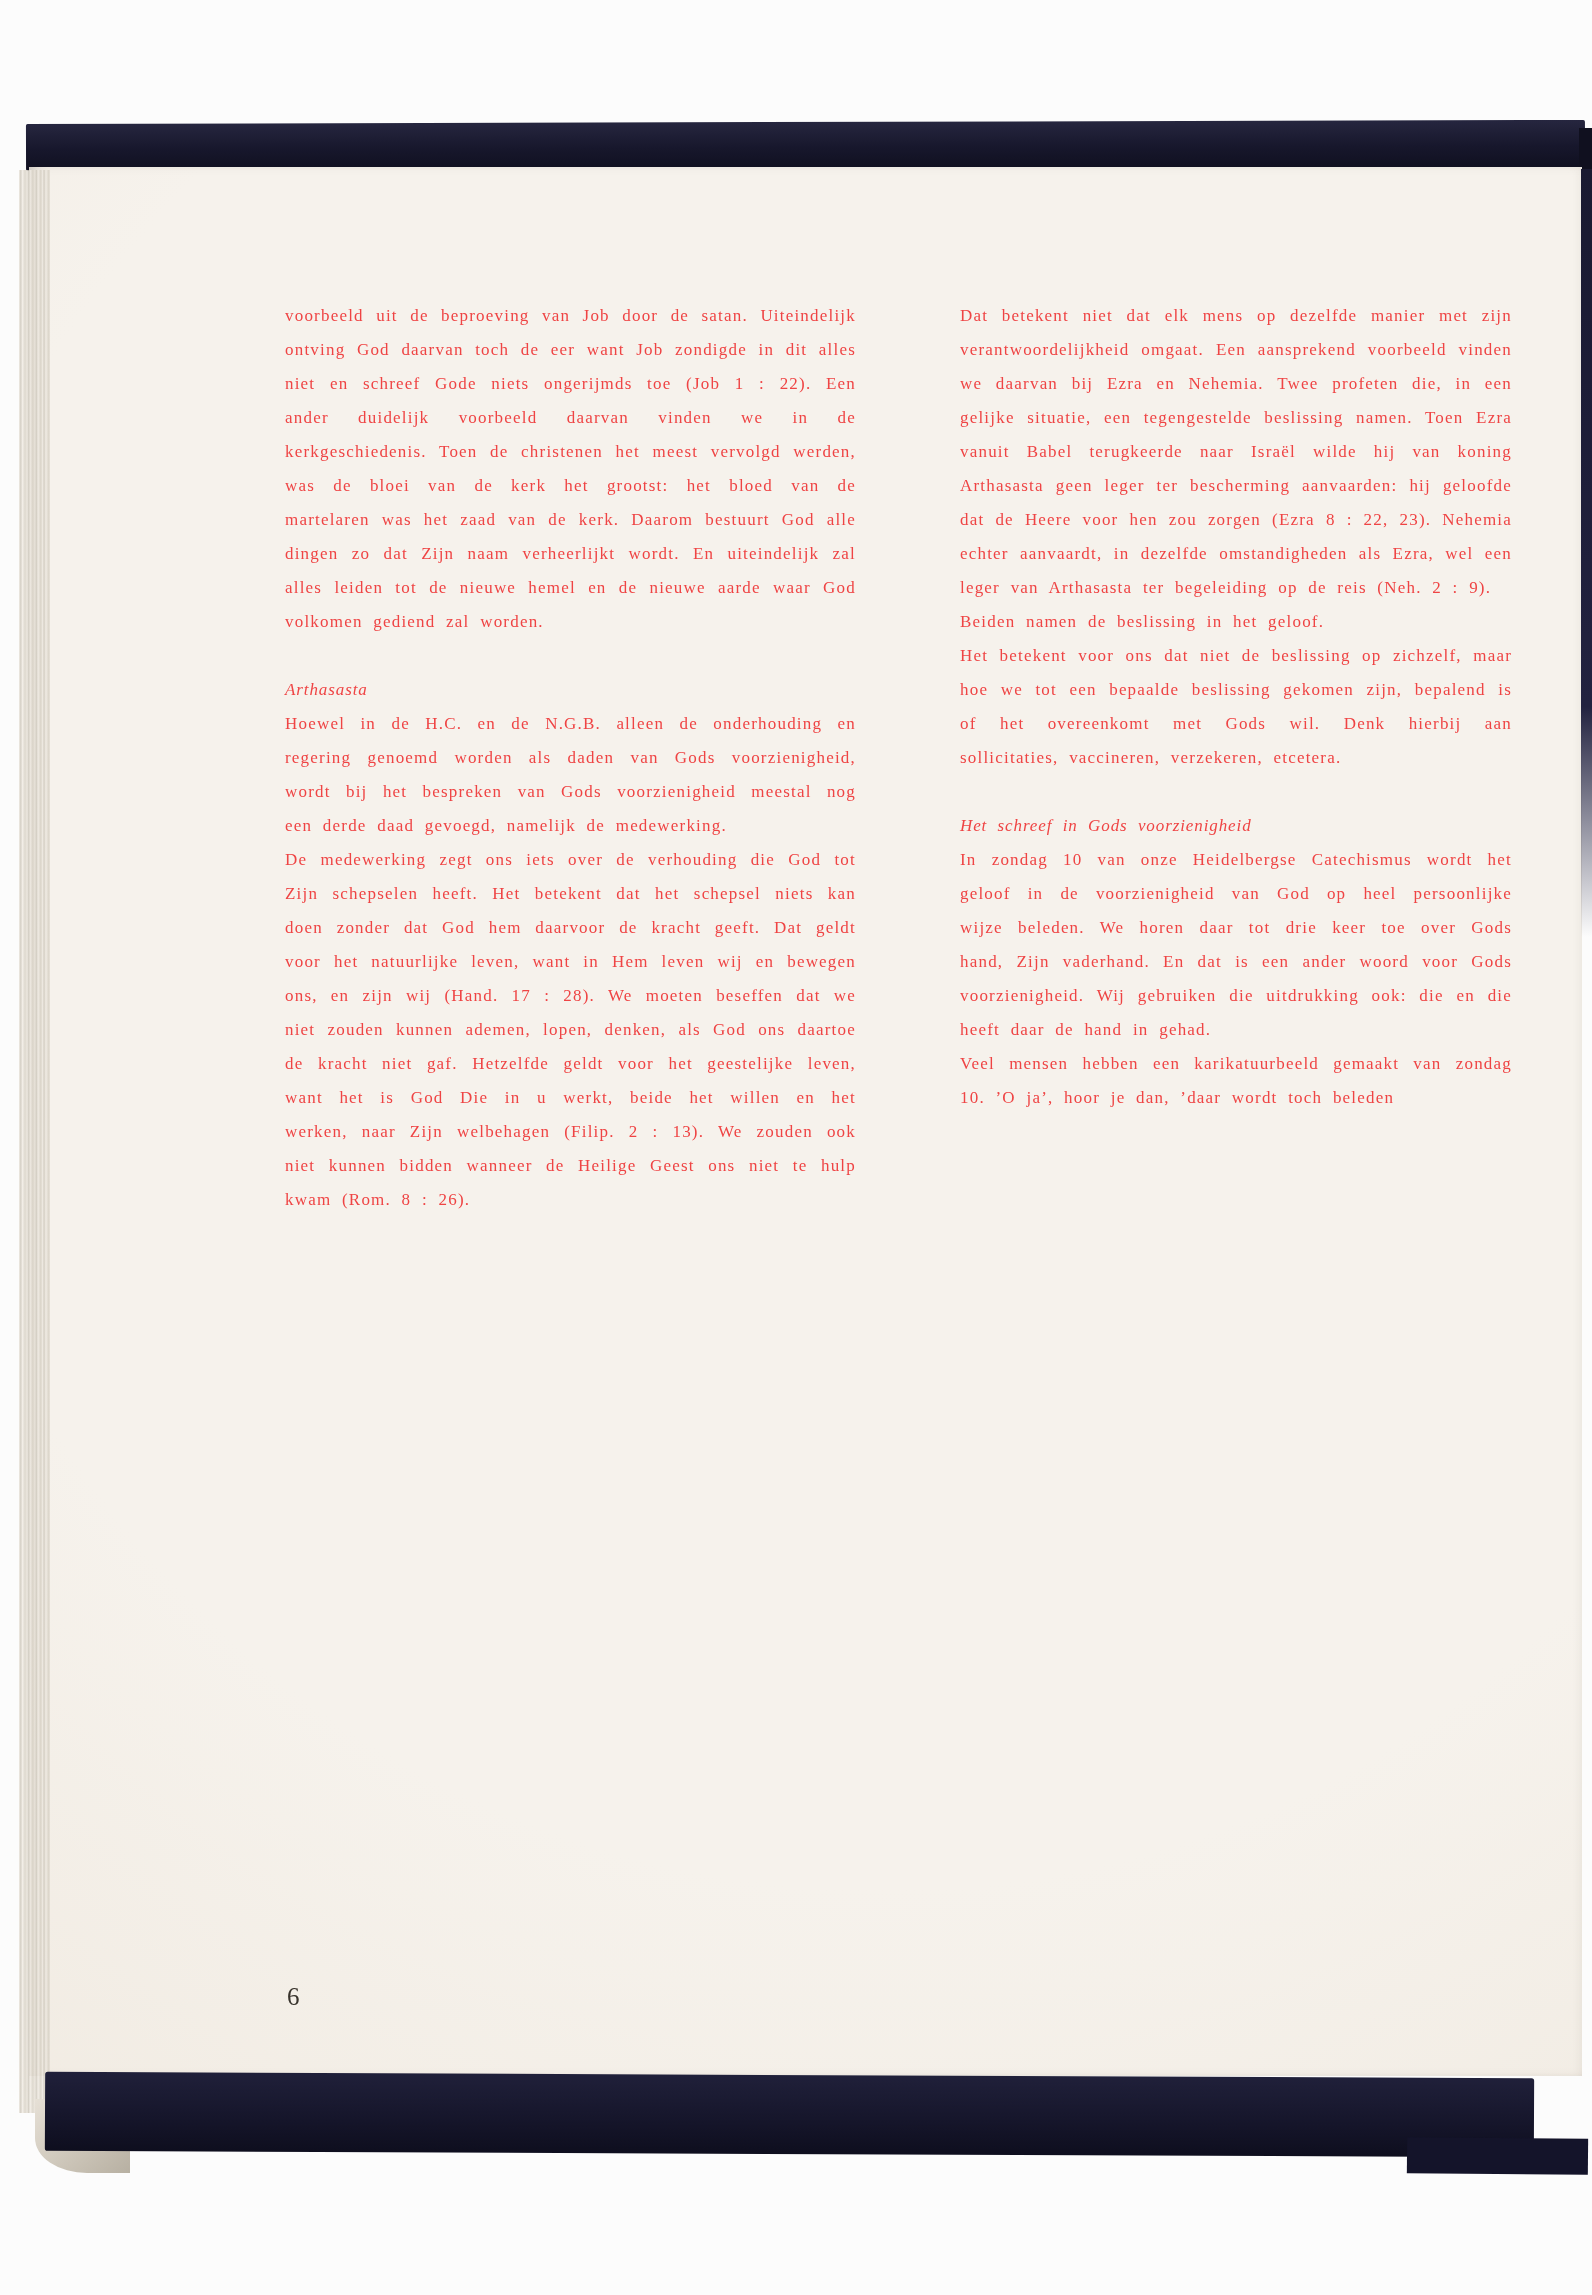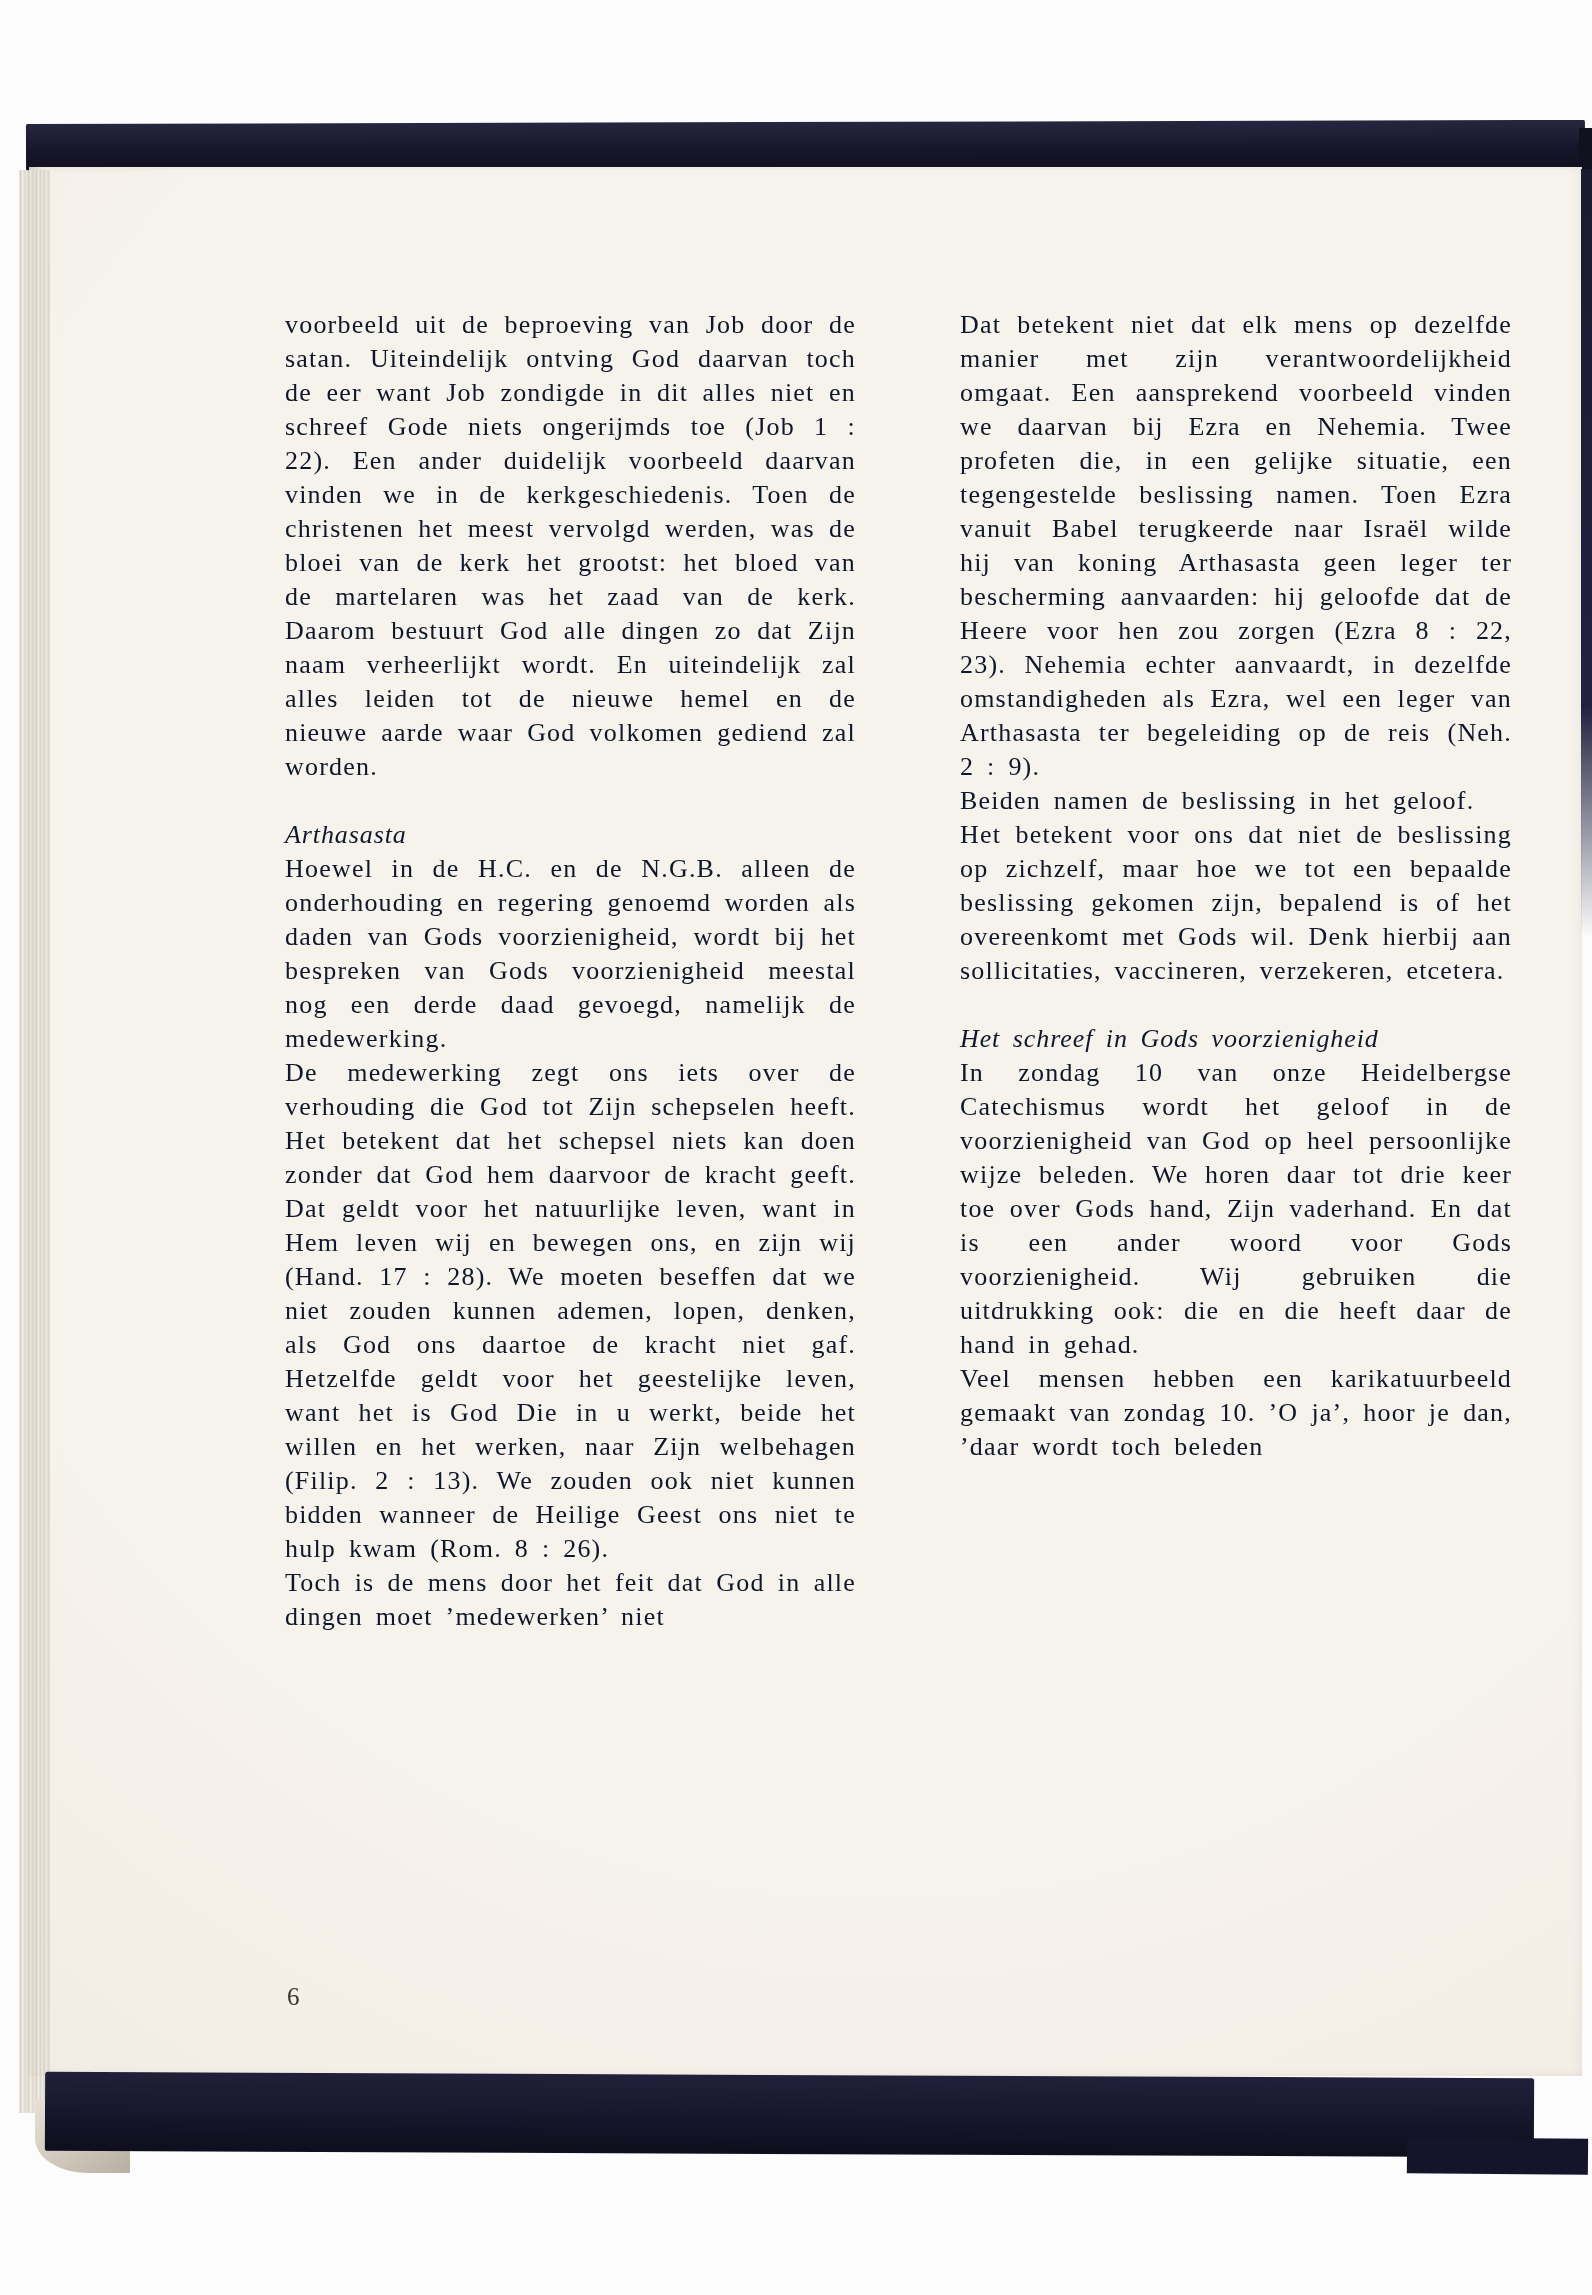--- a/index.html
+++ b/index.html
@@ -75,26 +75,26 @@
     position: absolute;
     left: 1407px; top: 2138px;
     width: 181px; height: 36px;
     background: #14142a;
     transform: rotate(0.5deg);
   }
 
   
   .col {
     position: absolute;
-    top: 308px;
-    font-size: 26px;
+    top: 299px;
+    font-size: 17px;
     line-height: 34px;
     letter-spacing: 1.2px;
     word-spacing: 5.2px;
-    color: #0f172a;
+    color: #ef4444;
     text-align: justify;
   }
   .col-left  { left: 285px;  width: 571px; }
   .col-right { left: 960px; width: 552px; }
 
   .col p.body { margin: 0; }
   .col p.heading {
     font-style: italic;
     margin-top: 34px;
     text-align: left;
@@ -121,21 +121,20 @@
   <div class="paper"></div>
   <div class="page-stack"></div>
 
   <div class="cover-right-edge"></div>
 
   <div class="col col-left">
       <p class="body">voorbeeld uit de beproeving van Job door de satan. Uiteindelijk ontving God daarvan toch de eer want Job zondigde in dit alles niet en schreef Gode niets ongerijmds toe (Job 1 : 22). Een ander duidelijk voorbeeld daarvan vinden we in de kerkgeschiedenis. Toen de christenen het meest vervolgd werden, was de bloei van de kerk het grootst: het bloed van de martelaren was het zaad van de kerk. Daarom bestuurt God alle dingen zo dat Zijn naam verheerlijkt wordt. En uiteindelijk zal alles leiden tot de nieuwe hemel en de nieuwe aarde waar God volkomen gediend zal worden.</p>
       <p class="heading">Arthasasta</p>
       <p class="body">Hoewel in de H.C. en de N.G.B. alleen de onderhouding en regering genoemd worden als daden van Gods voorzienigheid, wordt bij het bespreken van Gods voorzienigheid meestal nog een derde daad gevoegd, namelijk de medewerking.</p>
       <p class="body">De medewerking zegt ons iets over de verhouding die God tot Zijn schepselen heeft. Het betekent dat het schepsel niets kan doen zonder dat God hem daarvoor de kracht geeft. Dat geldt voor het natuurlijke leven, want in Hem leven wij en bewegen ons, en zijn wij (Hand. 17 : 28). We moeten beseffen dat we niet zouden kunnen ademen, lopen, denken, als God ons daartoe de kracht niet gaf. Hetzelfde geldt voor het geestelijke leven, want het is God Die in u werkt, beide het willen en het werken, naar Zijn welbehagen (Filip. 2 : 13). We zouden ook niet kunnen bidden wanneer de Heilige Geest ons niet te hulp kwam (Rom. 8 : 26).</p>
-      <p class="body">Toch is de mens door het feit dat God in alle dingen moet ’medewerken’ niet</p>
     </div>
 
   <div class="col col-right">
       <p class="body">Dat betekent niet dat elk mens op dezelfde manier met zijn verantwoordelijkheid omgaat. Een aansprekend voorbeeld vinden we daarvan bij Ezra en Nehemia. Twee profeten die, in een gelijke situatie, een tegengestelde beslissing namen. Toen Ezra vanuit Babel terugkeerde naar Israël wilde hij van koning Arthasasta geen leger ter bescherming aanvaarden: hij geloofde dat de Heere voor hen zou zorgen (Ezra 8 : 22, 23). Nehemia echter aanvaardt, in dezelfde omstandigheden als Ezra, wel een leger van Arthasasta ter begeleiding op de reis (Neh. 2 : 9).</p>
       <p class="body">Beiden namen de beslissing in het geloof.</p>
       <p class="body">Het betekent voor ons dat niet de beslissing op zichzelf, maar hoe we tot een bepaalde beslissing gekomen zijn, bepalend is of het overeenkomt met Gods wil. Denk hierbij aan sollicitaties, vaccineren, verzekeren, etcetera.</p>
       <p class="heading">Het schreef in Gods voorzienigheid</p>
       <p class="body">In zondag 10 van onze Heidelbergse Catechismus wordt het geloof in de voorzienigheid van God op heel persoonlijke wijze beleden. We horen daar tot drie keer toe over Gods hand, Zijn vaderhand. En dat is een ander woord voor Gods voorzienigheid. Wij gebruiken die uitdrukking ook: die en die heeft daar de hand in gehad.</p>
       <p class="body spaced">Veel mensen hebben een karikatuurbeeld gemaakt van zondag 10. ’O ja’, hoor je dan, ’daar wordt toch beleden</p>
     </div>

